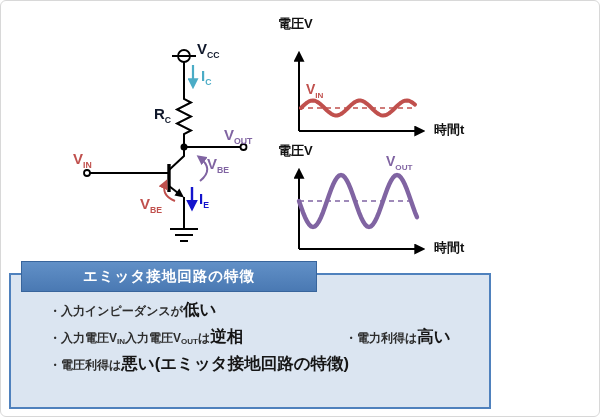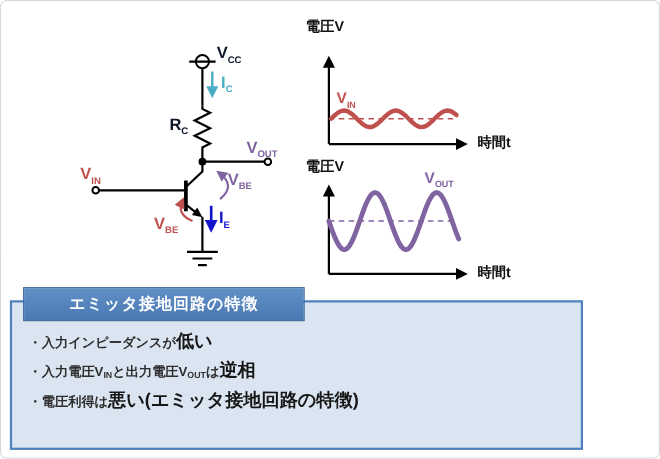--- a/index.html
+++ b/index.html
@@ -28,25 +28,25 @@
 
   
   .clabel{position:absolute;font-weight:bold;font-size:15px;color:#0f172a;line-height:1;white-space:nowrap;}
   .clabel sub{font-size:0.58em;line-height:1;}
   .glabel{position:absolute;font-weight:bold;font-size:13px;color:#111;line-height:1;white-space:nowrap;}
   .red{color:var(--c-red);} .purple{color:var(--c-purple);}
   .cyan{color:var(--c-cyan);} .blue{color:var(--c-blue);}
 
   
   .features{
-    position:absolute;left:8px;top:272px;width:521px;height:136px;box-sizing:border-box;
-    background:var(--c-box_fill);border:2px solid var(--c-box_border);
+    position:absolute;left:8px;top:272px;width:482px;height:136px;box-sizing:border-box;
+    background:var(--c-box_fill);border:2px solid var(--c-box_border);padding-left:23px;
   }
   .features-header{
-    position:absolute;left:20px;top:260px;width:256px;height:31px;box-sizing:border-box;
+    position:absolute;left:20px;top:260px;width:296px;height:31px;box-sizing:border-box;
     background:linear-gradient(180deg,#6190c7 0%,#4a79b3 100%);
     border:1px solid #38659c;color:#fff;font-weight:bold;font-size:14.5px;
     display:flex;align-items:center;justify-content:center;letter-spacing:1px;
   }
   .features-body{padding:21px 0 0 15px;}
   .frow{display:flex;align-items:center;height:27px;}
   .fcell{white-space:nowrap;}
   .fleft{flex:0 0 296px;}
   .seg-n{font-size:12px;font-weight:bold;color:#2e2e2e;}
   .seg-e{font-size:16.5px;font-weight:bold;color:#161616;}
@@ -147,21 +147,22 @@
   <span class="glabel" style="left:277px;top:143px">電圧V</span>
   <span class="clabel purple" style="left:385px;top:153px;font-size:14px"><span>V</span><sub>OUT</sub></span>
   <span class="glabel" style="left:433px;top:240px">時間t</span>
 
   <div class="features">
     <div class="features-body">
       <div class="frow">
         <div class="fcell fleft"><span class="seg-n">・入力インピーダンスが</span><span class="seg-e">低い</span></div>
       </div>
       <div class="frow">
-        <div class="fcell fleft"><span class="seg-n">・入力電圧V</span><span class="seg-sub">IN</span><span class="seg-n">と出力電圧V</span><span class="seg-sub">OUT</span><span class="seg-n">は</span><span class="seg-e">逆相</span></div>
+        <div class="fcell fleft"><span class="seg-n">・入力電圧V</span><span class="seg-sub">IN</span><span class="seg-n">入力電圧V</span><span class="seg-sub">OUT</span><span class="seg-n">は</span><span class="seg-e">逆相</span></div>
+        <div class="fcell"><span class="seg-n">・電力利得は</span><span class="seg-e">高い</span></div>
       </div>
       <div class="frow">
         <div class="fcell"><span class="seg-n">・電圧利得は</span><span class="seg-e">悪い(エミッタ接地回路の特徴)</span></div>
       </div>
     </div>
   </div>
   <div class="features-header">エミッタ接地回路の特徴</div>
 
 </div>
 

